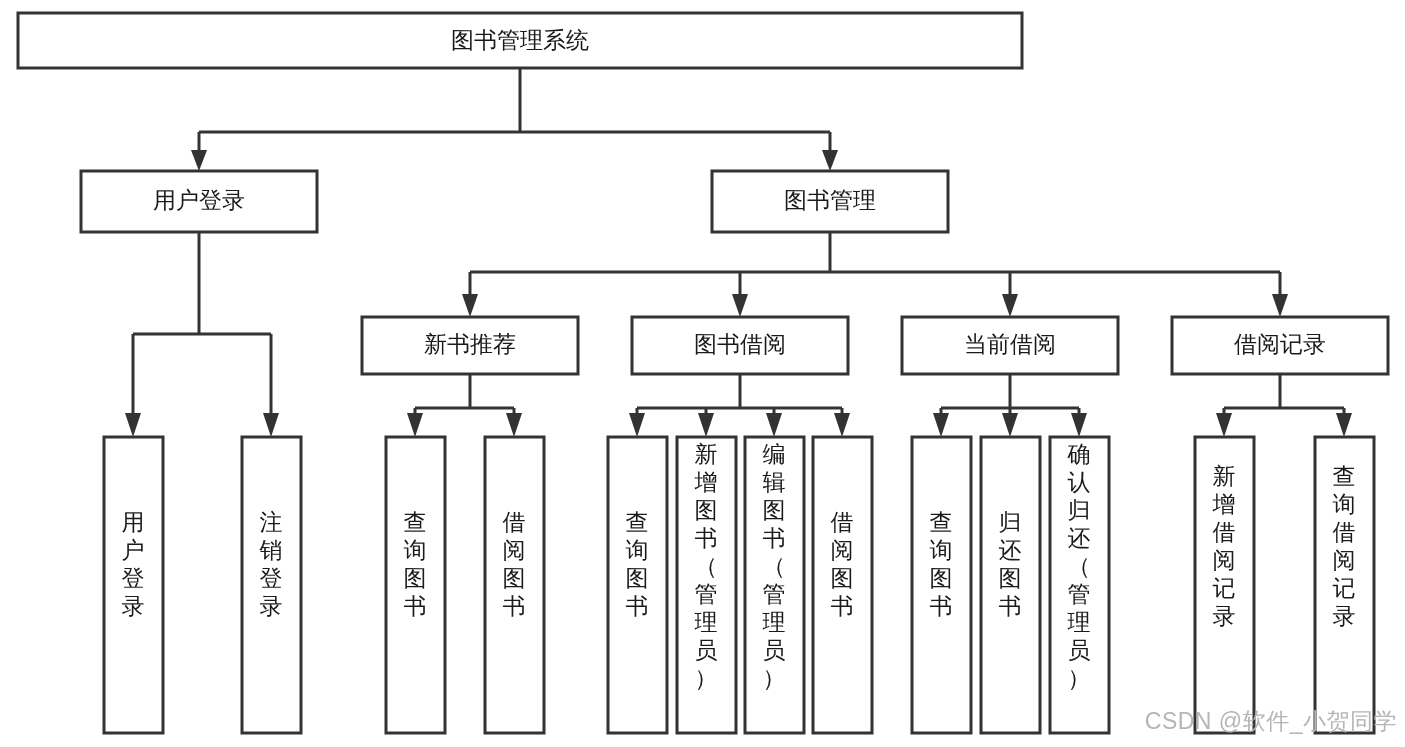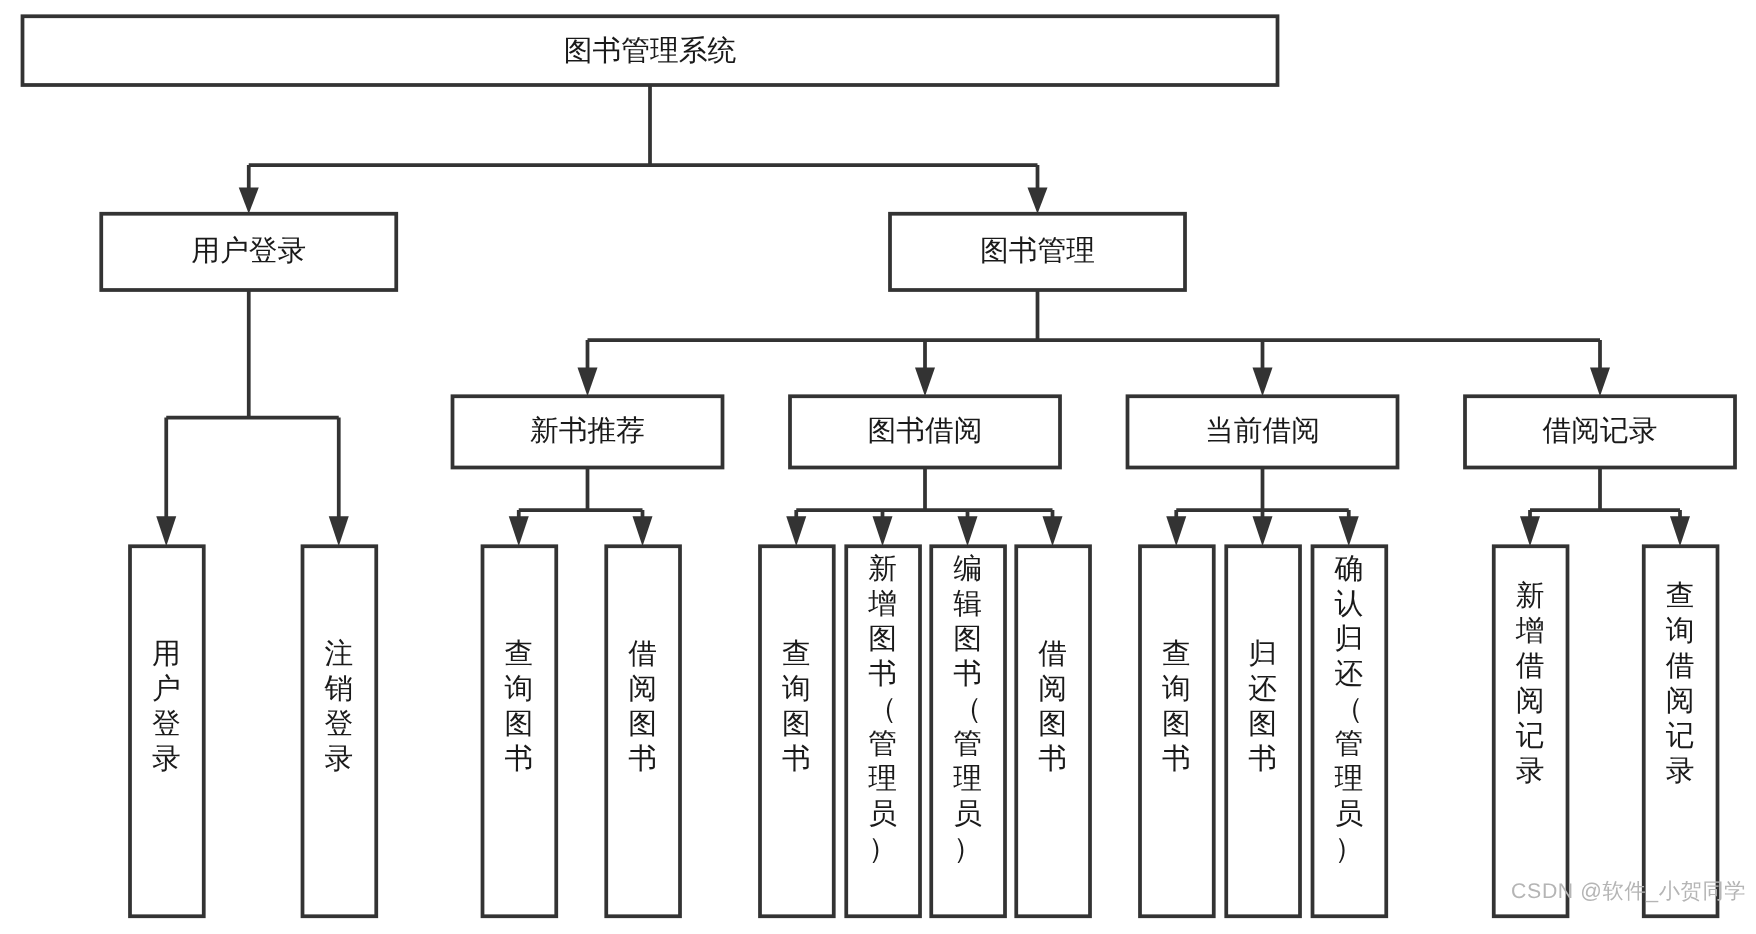--- a/index.html
+++ b/index.html
@@ -49,23 +49,23 @@
   }
   .node-label-v {
     font-family: "Liberation Sans", "DejaVu Sans", sans-serif;
     font-size: 23px;
     fill: #1a1a1a;
     text-anchor: middle;
   }
   .watermark {
     position: absolute;
     right: 8px;
-    bottom: 23px;
-    font-family: "Liberation Sans", "DejaVu Sans", sans-serif;
-    font-size: 17px;
+    bottom: 10px;
+    font-family: "Liberation Sans", "DejaVu Sans", sans-serif;
+    font-size: 23px;
     color: #b5b5b5;
     letter-spacing: 0.5px;
     white-space: nowrap;
     pointer-events: none;
   }
 </style>
 </head>
 <body>
 
 <div id="diagram-root">

